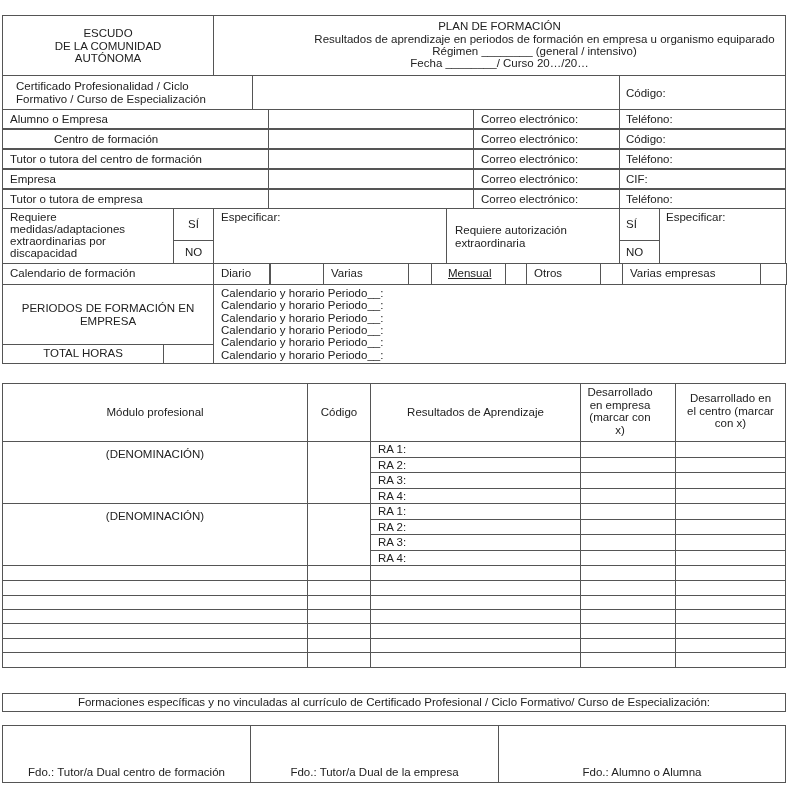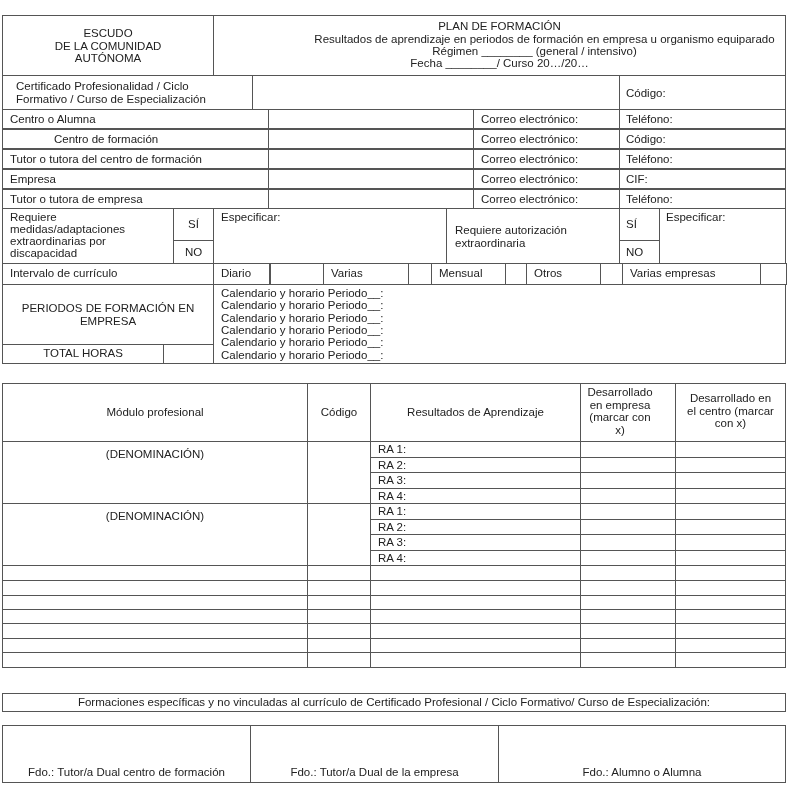--- a/index.html
+++ b/index.html
@@ -27,21 +27,21 @@
 
 <div class="c" style="left:2px;top:75px;width:251px;height:35px;"></div>
 <div class="t ml" style="left:16px;top:80px;">Certificado Profesionalidad / Ciclo
 Formativo / Curso de Especialización</div>
 <div class="c" style="left:252px;top:75px;width:368px;height:35px;"></div>
 <div class="c" style="left:619px;top:75px;width:167px;height:35px;"></div>
 <div class="t" style="left:626px;top:87px;">Código:</div>
 
 <div id="person-rows">
     <div class="c" style="left: 2px; top: 109px; width: 267px; height: 20px;"></div>
-    <div class="t" style="left: 10px; top: 113px;">Centro o Alumna</div>
+    <div class="t" style="left: 10px; top: 113px;">Alumno o Empresa</div>
     <div class="c" style="left: 268px; top: 109px; width: 206px; height: 20px;"></div>
     <div class="c" style="left: 473px; top: 109px; width: 147px; height: 20px;"></div>
     <div class="t" style="left: 481px; top: 113px;">Correo electrónico:</div>
     <div class="c" style="left: 619px; top: 109px; width: 167px; height: 20px;"></div>
     <div class="t" style="left: 626px; top: 113px;">Teléfono:</div>
     <div class="c" style="left: 2px; top: 129px; width: 267px; height: 20px;"></div>
     <div class="t" style="left: 10px; top: 133px; margin-left: 44px;">Centro de formación</div>
     <div class="c" style="left: 268px; top: 129px; width: 206px; height: 20px;"></div>
     <div class="c" style="left: 473px; top: 129px; width: 147px; height: 20px;"></div>
     <div class="t" style="left: 481px; top: 133px;">Correo electrónico:</div>
@@ -86,30 +86,30 @@
 <div class="t ml" style="left:455px;top:224px;">Requiere autorización
 extraordinaria</div>
 <div class="c" style="left:619px;top:208px;width:41px;height:33px;"></div>
 <div class="t" style="left:626px;top:218px;">SÍ</div>
 <div class="c" style="left:619px;top:240px;width:41px;height:24px;"></div>
 <div class="t" style="left:626px;top:246px;">NO</div>
 <div class="c" style="left:659px;top:208px;width:127px;height:56px;"></div>
 <div class="t" style="left:666px;top:211px;">Especificar:</div>
 
 <div class="c" style="left:2px;top:263px;width:212px;height:22px;"></div>
-<div class="t" style="left:10px;top:267px;">Intervalo de currículo</div>
+<div class="t" style="left:10px;top:267px;">Calendario de formación</div>
 <div id="intervalo-cells">
     <div class="c" style="left: 213px; top: 263px; width: 57px; height: 22px;"></div>
     <div class="t" style="left: 221px; top: 267px;">Diario</div>
     <div class="c" style="left: 270px; top: 263px; width: 55px; height: 22px;"></div>
     <div class="c" style="left: 323px; top: 263px; width: 87px; height: 22px;"></div>
     <div class="t" style="left: 331px; top: 267px;">Varias</div>
     <div class="c" style="left: 408px; top: 263px; width: 25px; height: 22px;"></div>
     <div class="c" style="left: 431px; top: 263px; width: 76px; height: 22px;"></div>
-    <div class="t" style="left: 439px; top: 267px;">Mensual</div>
+    <div class="t" style="left: 448px; top: 267px; text-decoration: underline;">Mensual</div>
     <div class="c" style="left: 505px; top: 263px; width: 23px; height: 22px;"></div>
     <div class="c" style="left: 526px; top: 263px; width: 76px; height: 22px;"></div>
     <div class="t" style="left: 534px; top: 267px;">Otros</div>
     <div class="c" style="left: 600px; top: 263px; width: 24px; height: 22px;"></div>
     <div class="c" style="left: 622px; top: 263px; width: 140px; height: 22px;"></div>
     <div class="t" style="left: 630px; top: 267px;">Varias empresas</div>
     <div class="c" style="left: 760px; top: 263px; width: 27px; height: 22px;"></div>
   </div>
 
 <div class="c" style="left:2px;top:284px;width:212px;height:61px;"></div>

